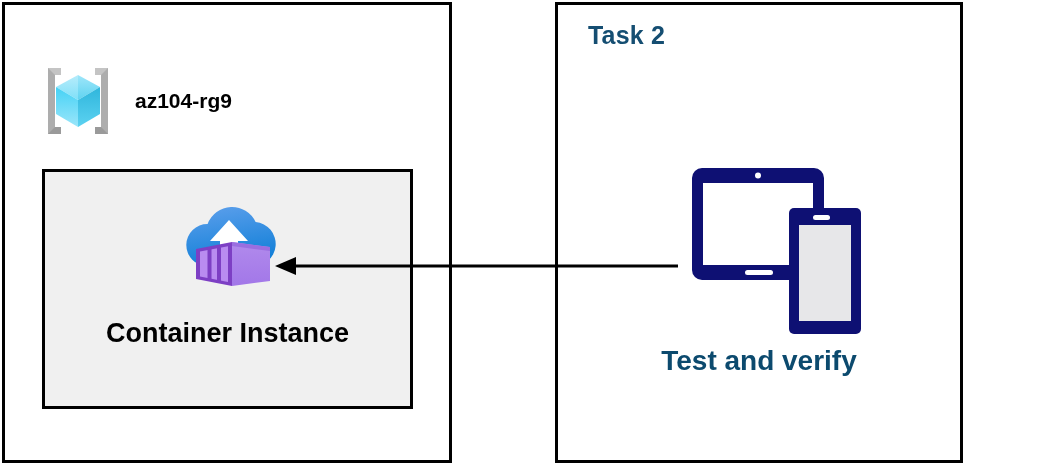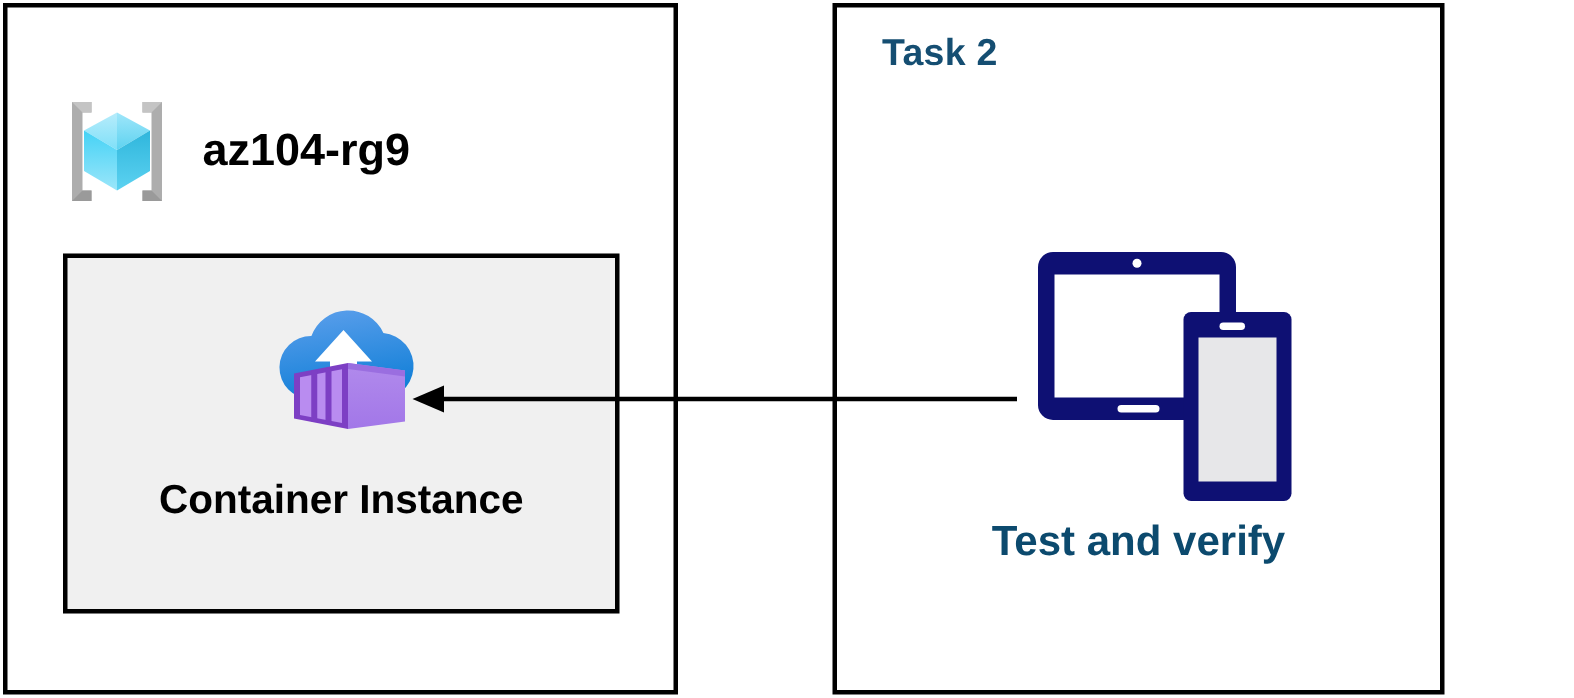--- a/index.html
+++ b/index.html
@@ -43,21 +43,21 @@
   #rg-row {
     position: absolute;
     left: 30px;
     top: 58px;
     display: flex;
     align-items: center;
     gap: 14px;
   }
   #rg-icon { width: 86px; height: 76px; display: block; }
   #rg-label {
-    font-size: 30px;
+    font-size: 21px;
     font-weight: bold;
     color: #000000;
     white-space: nowrap;
   }
 
   
   #aci-box {
     position: absolute;
     left: 37px;
     top: 164px;

